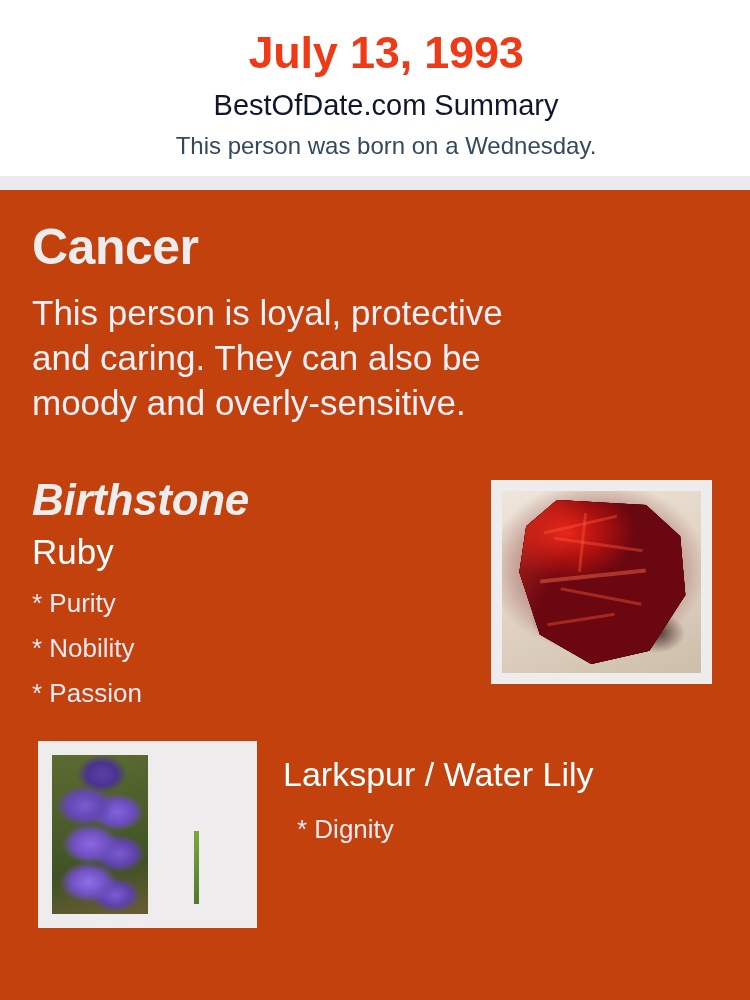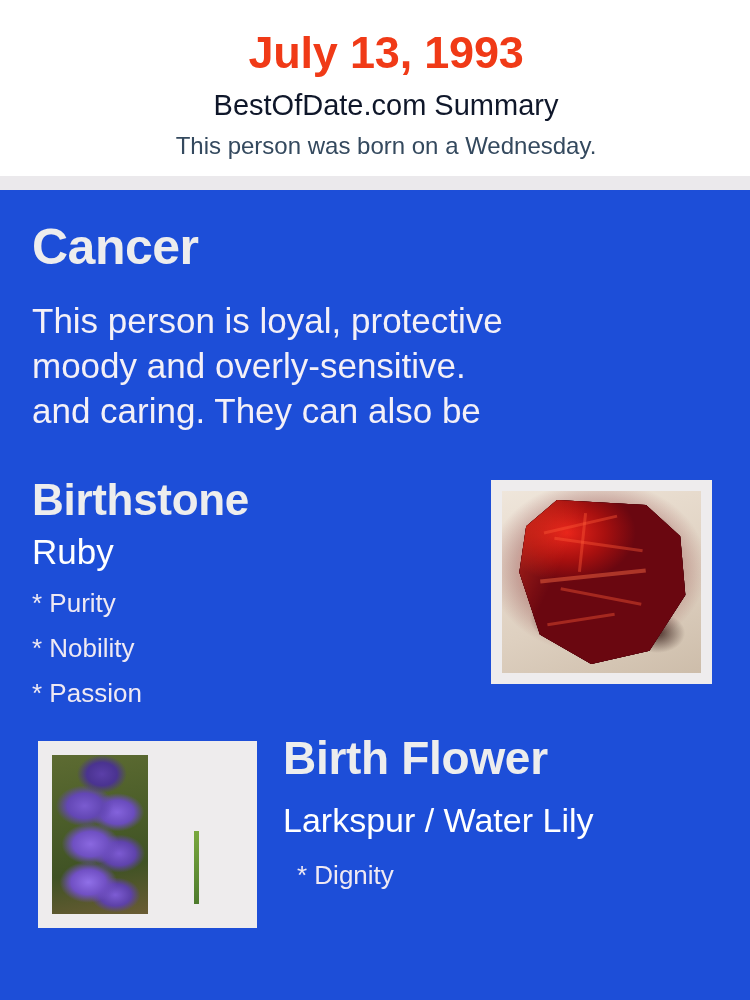--- a/index.html
+++ b/index.html
@@ -40,42 +40,43 @@
     padding-top:14px;
   }
   .divider-band {
     position:absolute; left:0; top:176px; width:750px; height:14px;
     background:#ebe9ec;
   }
 
   
   .body-panel {
     position:absolute; left:0; top:190px; width:750px; height:810px;
-    background:#1d4ed8;
+    background:#c2410c;
   }
 
   .sign-name {
     position:absolute; left:32px; top:32px;
     color:#ededed;
     font-size:50px; font-weight:700; line-height:1;
     letter-spacing:-0.5px;
   }
   .sign-desc {
     position:absolute; left:32px; top:100px; width:620px;
     color:#f4f0f7;
-    font-size:35px; font-weight:400; line-height:45px;margin-top:8px;
+    font-size:35px; font-weight:400; line-height:45px;
   }
   .sign-desc div { white-space:nowrap; }
 
   
   .stone-block { position:absolute; left:32px; top:288px; width:440px; }
   .block-heading {
     color:#ededed;
     font-size:44px; font-weight:700; line-height:1;
     letter-spacing:-0.3px;
+    font-style:italic;
   }
   .block-sub {
     color:#ffffff;
     font-size:35px; font-weight:400; line-height:1;
     padding-top:12px;
   }
   .trait-list { list-style:none; padding-top:12px; }
   .trait-list li {
     color:#efe9f3;
     font-size:26px; font-weight:400; line-height:45px;
@@ -169,22 +170,22 @@
     <div class="born-line">This person was born on a Wednesday.</div>
   </div>
   <div class="divider-band"></div>
 
   <div class="body-panel">
 
     <div class="sign-name">Cancer</div>
 
     <div class="sign-desc">
       <div>This person is loyal, protective</div>
+      <div>and caring. They can also be</div>
       <div>moody and overly-sensitive.</div>
-      <div>and caring. They can also be</div>
     </div>
 
     <div class="stone-block">
       <div class="block-heading">Birthstone</div>
       <div class="block-sub">Ruby</div>
       <ul class="trait-list">
         <li>* Purity</li>
         <li>* Nobility</li>
         <li>* Passion</li>
       </ul>
@@ -206,21 +207,20 @@
     <div class="photo-frame flower-frame">
       <div class="flower-inner">
         <div class="flower-half larkspur"></div>
         <div class="flower-half waterlily">
           <div class="lily-stem"></div>
         </div>
       </div>
     </div>
 
     <div class="flower-block">
-      <div class="block-heading">Birth Flower</div>
       <div class="block-sub">Larkspur / Water Lily</div>
       <ul class="trait-list">
         <li>* Dignity</li>
       </ul>
     </div>
 
   </div>
 </div>
 
 </body></html>

